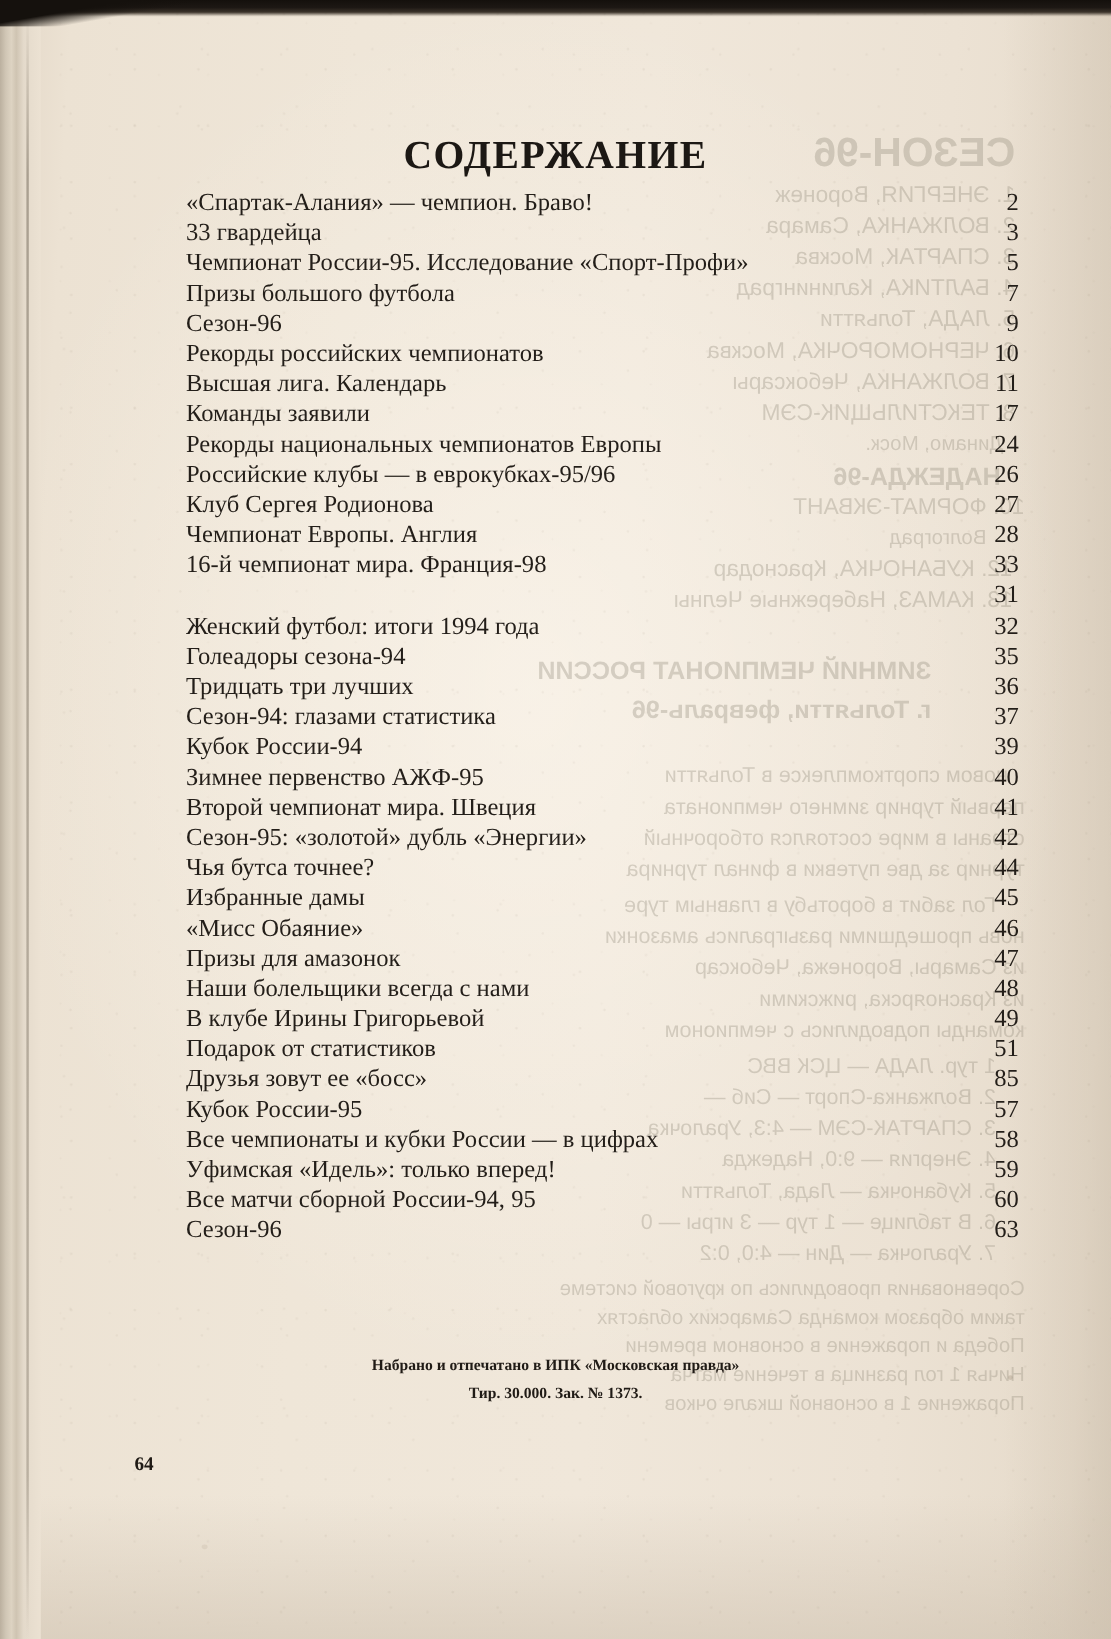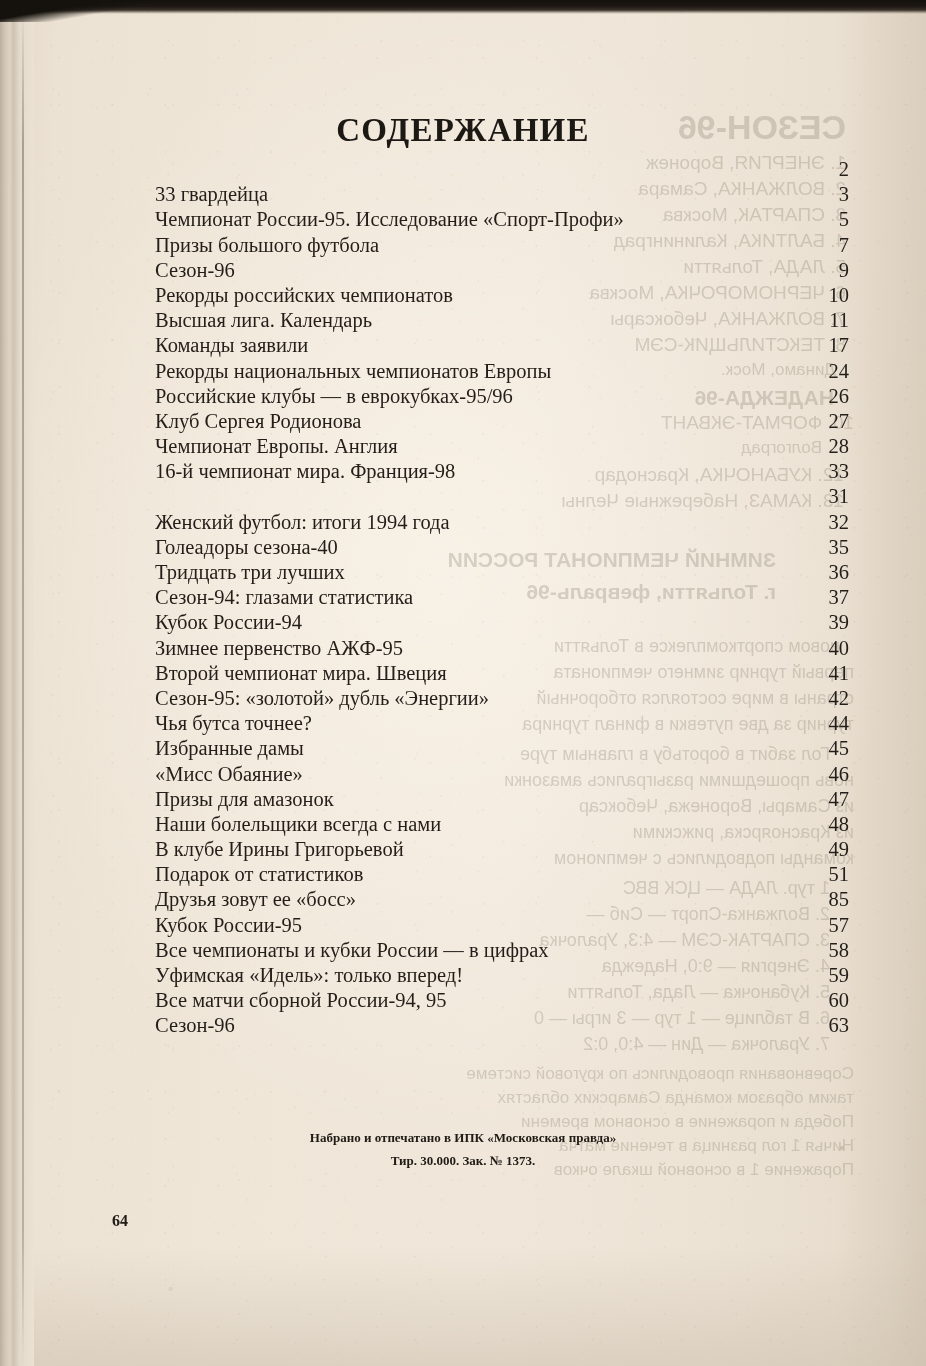--- a/index.html
+++ b/index.html
@@ -240,20 +240,21 @@
 
   <div class="scan-top"></div>
   <div class="scan-top-skew"></div>
 
   <div class="content">
 
     <div class="toc-title">СОДЕРЖАНИЕ</div>
 
     <div class="toc-list">
         <div class="toc-row">
+          <span class="toc-label">«Спартак-Алания» — чемпион. Браво!</span>
           <span class="toc-filler"></span>
           <span class="toc-page">2</span>
         </div>
         <div class="toc-row">
           <span class="toc-label">33 гвардейца</span>
           <span class="toc-filler"></span>
           <span class="toc-page">3</span>
         </div>
         <div class="toc-row">
           <span class="toc-label">Чемпионат России-95. Исследование «Спорт-Профи»</span>
@@ -313,21 +314,21 @@
         <div class="toc-row">
           <span class="toc-filler"></span>
           <span class="toc-page">31</span>
         </div>
         <div class="toc-row">
           <span class="toc-label">Женский футбол: итоги 1994 года</span>
           <span class="toc-filler"></span>
           <span class="toc-page">32</span>
         </div>
         <div class="toc-row">
-          <span class="toc-label">Голеадоры сезона-40</span>
+          <span class="toc-label">Голеадоры сезона-94</span>
           <span class="toc-filler"></span>
           <span class="toc-page">35</span>
         </div>
         <div class="toc-row">
           <span class="toc-label">Тридцать три лучших</span>
           <span class="toc-filler"></span>
           <span class="toc-page">36</span>
         </div>
         <div class="toc-row">
           <span class="toc-label">Сезон-94: глазами статистика</span>

